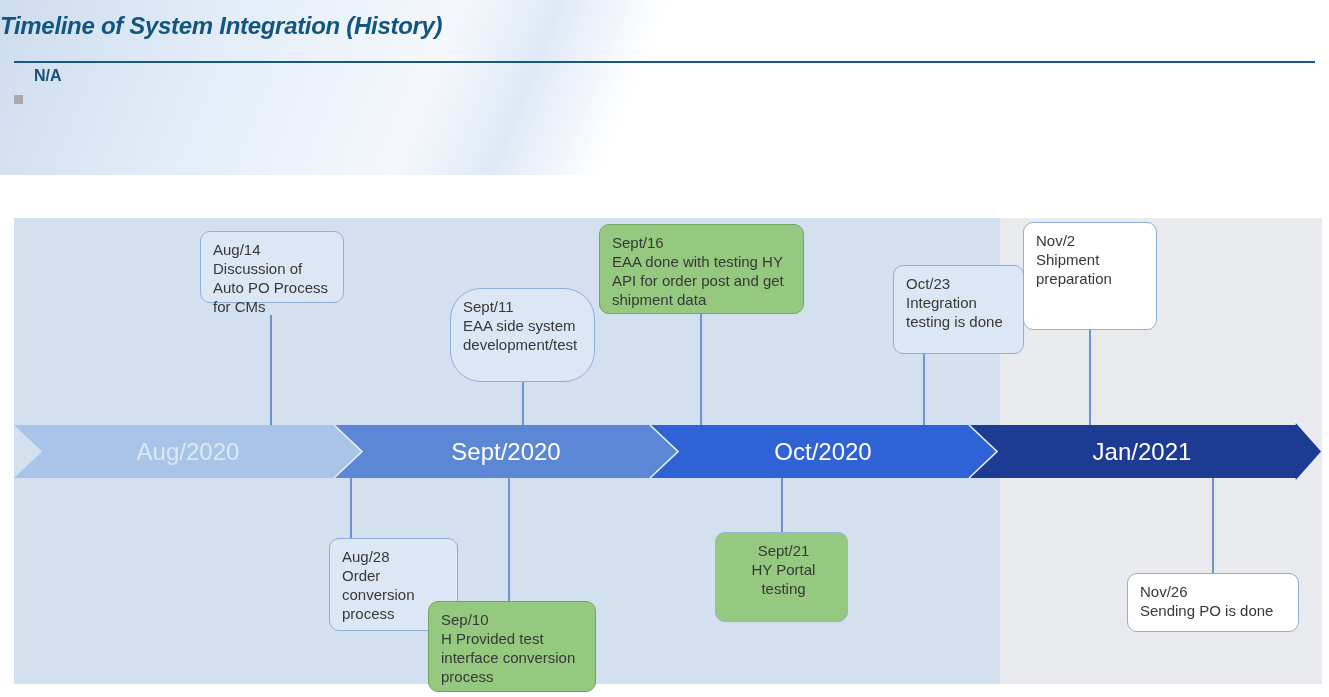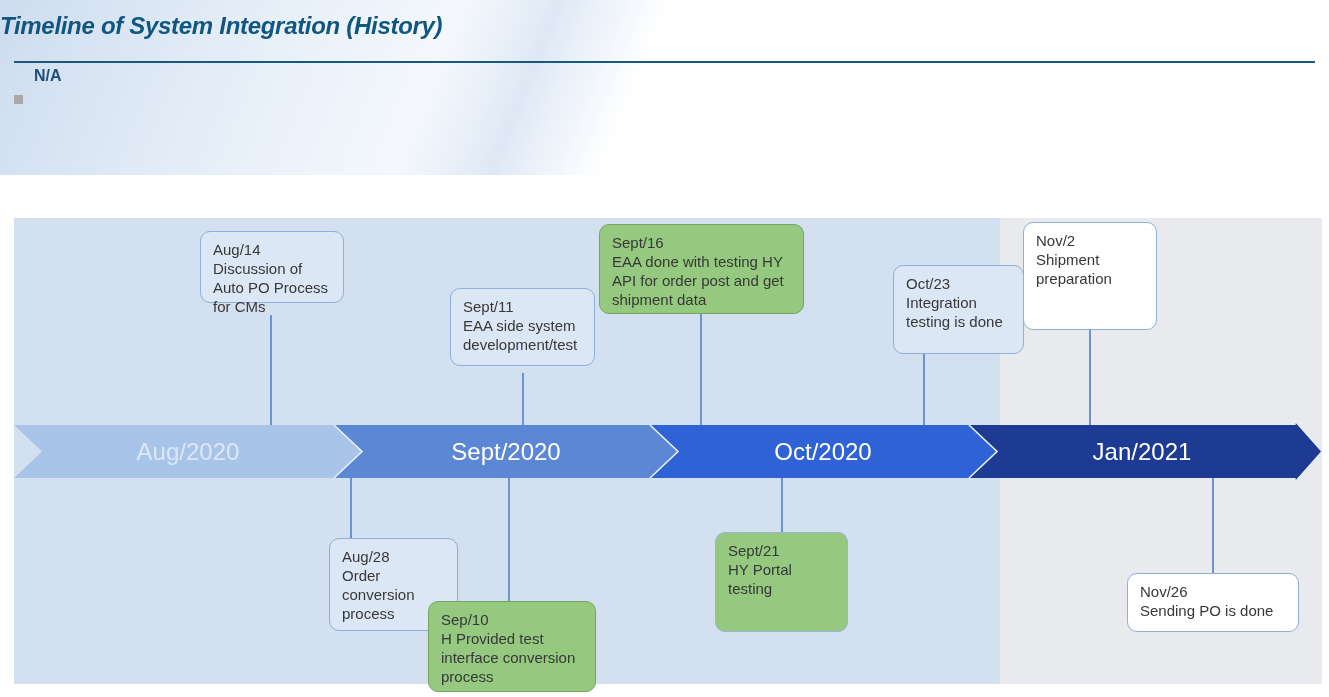--- a/index.html
+++ b/index.html
@@ -85,21 +85,21 @@
       <div class="seg-label first lbl-aug">Aug/2020</div>
       <div class="seg-label lbl-sept">Sept/2020</div>
       <div class="seg-label lbl-oct">Oct/2020</div>
       <div class="seg-label lbl-jan">Jan/2021</div>
     </div>
 
     <div class="card blue" style="left:186px;top:13px;width:144px;height:72px;">
       <div>Aug/14</div>
       <div>Discussion of Auto PO Process for CMs</div>
     </div>
-    <div class="card blue" style="left:436px;top:70px;width:145px;height:78px;">
+    <div class="card blue" style="left:436px;top:70px;width:145px;height:94px;border-radius:31px;">
       <div>Sept/11</div>
       <div>EAA side system development/test</div>
     </div>
     <div class="card green" style="left:585px;top:6px;width:205px;height:90px;">
       <div>Sept/16</div>
       <div>EAA done with testing HY API for order post and get shipment data</div>
     </div>
     <div class="card blue" style="left:844px;top:47px;width:131px;height:89px;margin-left:35px;">
       <div>Oct/23</div>
       <div>Integration testing is done</div>
@@ -110,21 +110,21 @@
     </div>
 
     <div class="card blue" style="left:271px;top:320px;width:129px;height:93px;margin-left:44px;">
       <div>Aug/28</div>
       <div>Order conversion process</div>
     </div>
     <div class="card green" style="left:414px;top:383px;width:168px;height:91px;">
       <div>Sep/10</div>
       <div>H Provided test interface conversion process</div>
     </div>
-    <div class="card green-alt" style="left:701px;top:314px;width:133px;height:100px;">
+    <div class="card green-alt" style="left:701px;top:314px;width:133px;height:90px;text-align:center;">
       <div>Sept/21</div>
       <div>HY Portal testing</div>
     </div>
     <div class="card white" style="left:1113px;top:355px;width:172px;height:59px;">
       <div>Nov/26</div>
       <div>Sending PO is done</div>
     </div>
 
   </div>
 </div>

